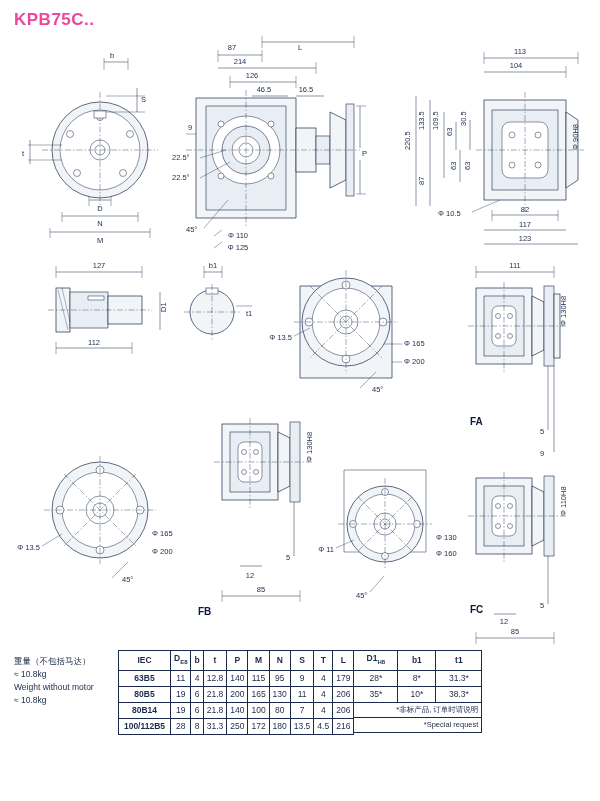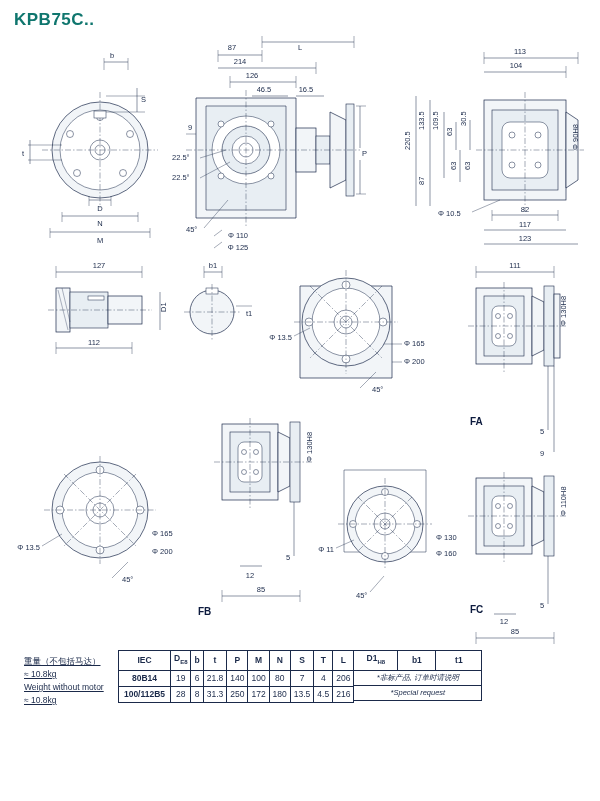--- a/index.html
+++ b/index.html
@@ -8,21 +8,21 @@
     width:600px; height:801px;
     background:#ffffff;
     font-family:"Liberation Sans", sans-serif;
     color:#1b2a4a;
     position:relative;
     overflow:hidden;
   }
   .title {
     position:absolute; left:14px; top:10px;
     font-size:17px; font-weight:bold; letter-spacing:0.5px;
-    color:#0f766e;
+    color:#ec4899;
   }
   .canvas { position:absolute; left:0; top:0; width:600px; height:801px; }
   svg { display:block; }
 
   
   .table-wrap {
     position:absolute; left:118px; top:650px;
   }
   table { border-collapse:collapse; font-size:8.5px;padding-left:12px; }
   table td, table th {
@@ -30,27 +30,26 @@
     padding:1px 3px;
     text-align:center;
     font-weight:normal;
     height:15px;
     line-height:13px;
     white-space:nowrap;
   }
   table th { font-weight:bold; }
   .iec-col { width:52px; text-align:center; font-weight:bold; }
   .sub { font-size:6px; vertical-align:sub; }
-  .note-cell { text-align:center; font-size:7.5px; line-height:11px; padding:1px 3px;font-style:italic; }
+  .note-cell { text-align:right; font-size:7.5px; line-height:11px; padding:1px 3px; }
 
   .weight-note {
-    position:absolute; left:24px; top:655px;
+    position:absolute; left:14px; top:655px;
     font-size:8.5px; line-height:13px; color:#1b2a4a;
     width:100px;
-    text-decoration:underline;
   }
 
   .lbl { font-size:7.5px; fill:#1b2a4a; font-family:"Liberation Sans", sans-serif; }
   .lbl-b { font-size:10px; font-weight:bold; fill:#0d1b3e; font-family:"Liberation Sans", sans-serif; }
   .dim { stroke:#1b2a4a; stroke-width:0.5; fill:none; }
   .ext { stroke:#1b2a4a; stroke-width:0.4; fill:none; }
   .part { stroke:#1b2a4a; stroke-width:0.7; fill:#f2f5f8; }
   .part2 { stroke:#1b2a4a; stroke-width:0.6; fill:#e8eef3; }
   .inner { stroke:#1b2a4a; stroke-width:0.5; fill:#ffffff; }
   .center { stroke:#1b2a4a; stroke-width:0.4; fill:none; stroke-dasharray:6 2 1.5 2; }
@@ -437,20 +436,44 @@
           <th>P</th>
           <th>M</th>
           <th>N</th>
           <th>S</th>
           <th>T</th>
           <th>L</th>
         </tr>
       </thead>
       <tbody>
         <tr>
+          <td class="iec-col">63B5</td>
+          <td>11</td>
+          <td>4</td>
+          <td>12.8</td>
+          <td>140</td>
+          <td>115</td>
+          <td>95</td>
+          <td>9</td>
+          <td>4</td>
+          <td>179</td>
+        </tr>
+        <tr>
+          <td class="iec-col">80B5</td>
+          <td>19</td>
+          <td>6</td>
+          <td>21.8</td>
+          <td>200</td>
+          <td>165</td>
+          <td>130</td>
+          <td>11</td>
+          <td>4</td>
+          <td>206</td>
+        </tr>
+        <tr>
           <td class="iec-col">80B14</td>
           <td>19</td>
           <td>6</td>
           <td>21.8</td>
           <td>140</td>
           <td>100</td>
           <td>80</td>
           <td>7</td>
           <td>4</td>
           <td>206</td>
@@ -473,20 +496,30 @@
     <table style="margin-left:-1px;">
       <thead>
         <tr>
           <th style="width:44px"><span>D1</span><span class="sub">H8</span></th>
           <th style="width:38px">b1</th>
           <th style="width:46px">t1</th>
         </tr>
       </thead>
       <tbody>
         <tr>
+          <td>28*</td>
+          <td>8*</td>
+          <td>31.3*</td>
+        </tr>
+        <tr>
+          <td>35*</td>
+          <td>10*</td>
+          <td>38.3*</td>
+        </tr>
+        <tr>
           <td class="note-cell" colspan="3">*非标产品, 订单时请说明</td>
         </tr>
         <tr>
           <td class="note-cell" colspan="3">*Special request</td>
         </tr>
       </tbody>
     </table>
   </div>
 </div>
 

